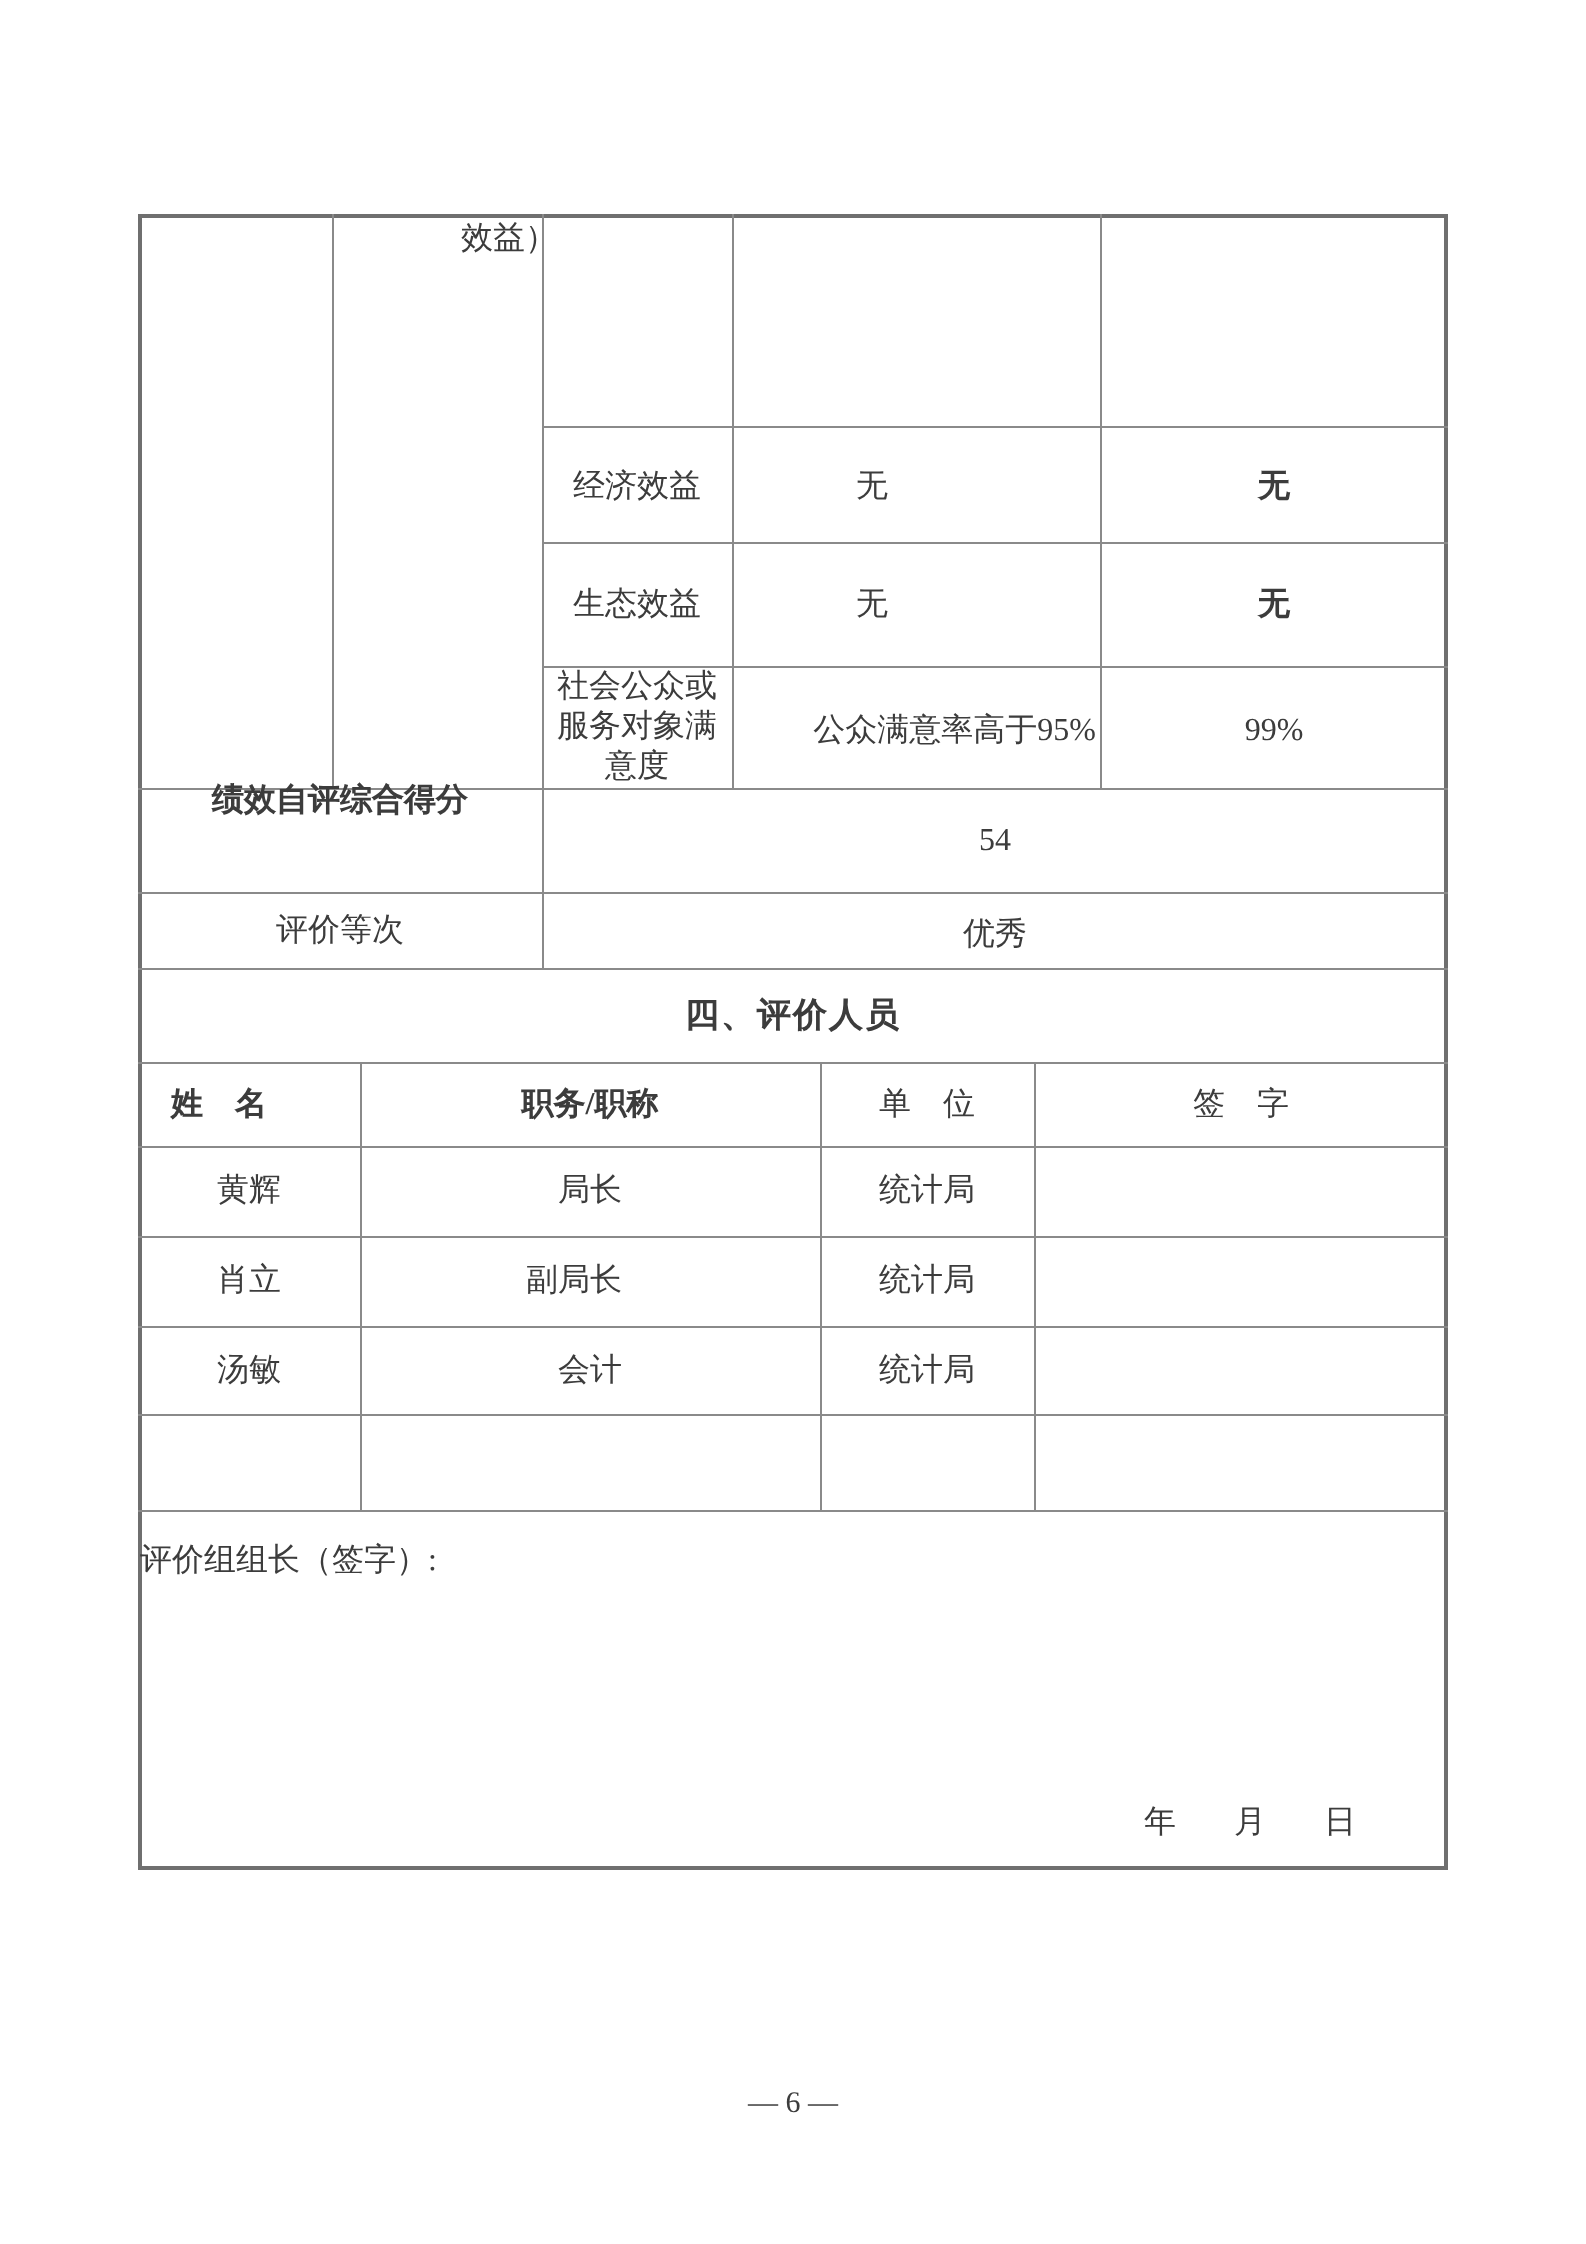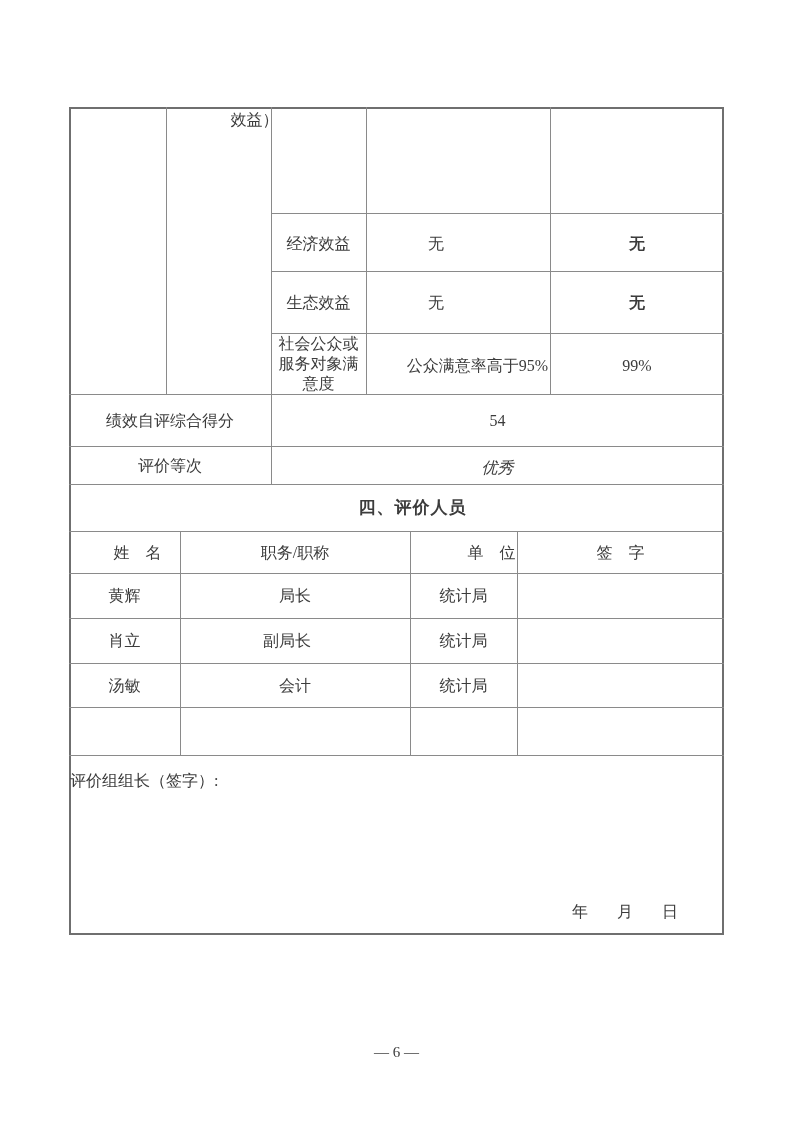--- a/index.html
+++ b/index.html
@@ -12,21 +12,21 @@
     border:2px solid #6f6f6f;box-sizing:border-box;
   }
   .hline{position:absolute;height:1px;background:#8a8a8a;}
   .vline{position:absolute;width:1px;background:#8a8a8a;}
   .cell{
     position:absolute;font-size:16px;line-height:21px;color:#3c3c3c;
     white-space:pre-line;
   }
   .ctr{text-align:center;}
   .bold{font-weight:bold;}
-  .section-title{font-size:17px;letter-spacing:1px;margin-left:16px;}
+  .section-title{font-size:17px;letter-spacing:1px;}
   .date-row{display:flex;justify-content:space-between;}
   .pagenum{font-size:15px;}
 </style>
 </head>
 <body>
 
 <div class="page">
 
   <div class="outer-border"></div>
 
@@ -61,31 +61,31 @@
   <div class="cell ctr" style="left:271px;top:292px;width:95px;">生态效益</div>
   <div class="cell ctr" style="left:366px;top:292px;width:140px;">无</div>
   <div class="cell ctr bold" style="left:550px;top:292px;width:174px;">无</div>
 
   <div class="cell ctr" style="left:271px;top:334px;width:95px;line-height:20px;">社会公众或
 服务对象满
 意度</div>
   <div class="cell" style="left:368px;top:355px;width:180px;text-align:right;">公众满意率高于95%</div>
   <div class="cell ctr" style="left:550px;top:355px;width:174px;">99%</div>
 
-  <div class="cell ctr" style="left:69px;top:410px;width:202px;">绩效自评综合得分</div>
+  <div class="cell ctr" style="left:69px;top:390px;width:202px;font-weight:bold;">绩效自评综合得分</div>
   <div class="cell ctr" style="left:271px;top:410px;width:453px;">54</div>
 
   <div class="cell ctr" style="left:69px;top:455px;width:202px;">评价等次</div>
-  <div class="cell ctr" style="left:271px;top:457px;width:453px;font-style:italic;">优秀</div>
+  <div class="cell ctr" style="left:271px;top:457px;width:453px;">优秀</div>
 
   <div class="cell ctr bold section-title" style="left:69px;top:497px;width:655px;">四、评价人员</div>
 
-  <div class="cell ctr" style="left:82px;top:542px;width:111px;">姓　名</div>
-  <div class="cell ctr" style="left:180px;top:542px;width:230px;">职务/职称</div>
-  <div class="cell ctr" style="left:410px;top:542px;width:107px;padding-left:28px;">单　位</div>
+  <div class="cell ctr" style="left:54px;top:542px;width:111px;font-weight:bold;">姓　名</div>
+  <div class="cell ctr" style="left:180px;top:542px;width:230px;font-weight:bold;">职务/职称</div>
+  <div class="cell ctr" style="left:410px;top:542px;width:107px;">单　位</div>
   <div class="cell ctr" style="left:517px;top:542px;width:207px;">签　字</div>
 
   <div class="cell ctr" style="left:69px;top:585px;width:111px;">黄辉</div>
   <div class="cell ctr" style="left:180px;top:585px;width:230px;">局长</div>
   <div class="cell ctr" style="left:410px;top:585px;width:107px;">统计局</div>
   <div class="cell ctr" style="left:517px;top:585px;width:207px;"></div>
 
   <div class="cell ctr" style="left:69px;top:630px;width:111px;">肖立</div>
   <div class="cell ctr" style="left:172px;top:630px;width:230px;">副局长</div>
   <div class="cell ctr" style="left:410px;top:630px;width:107px;">统计局</div>

